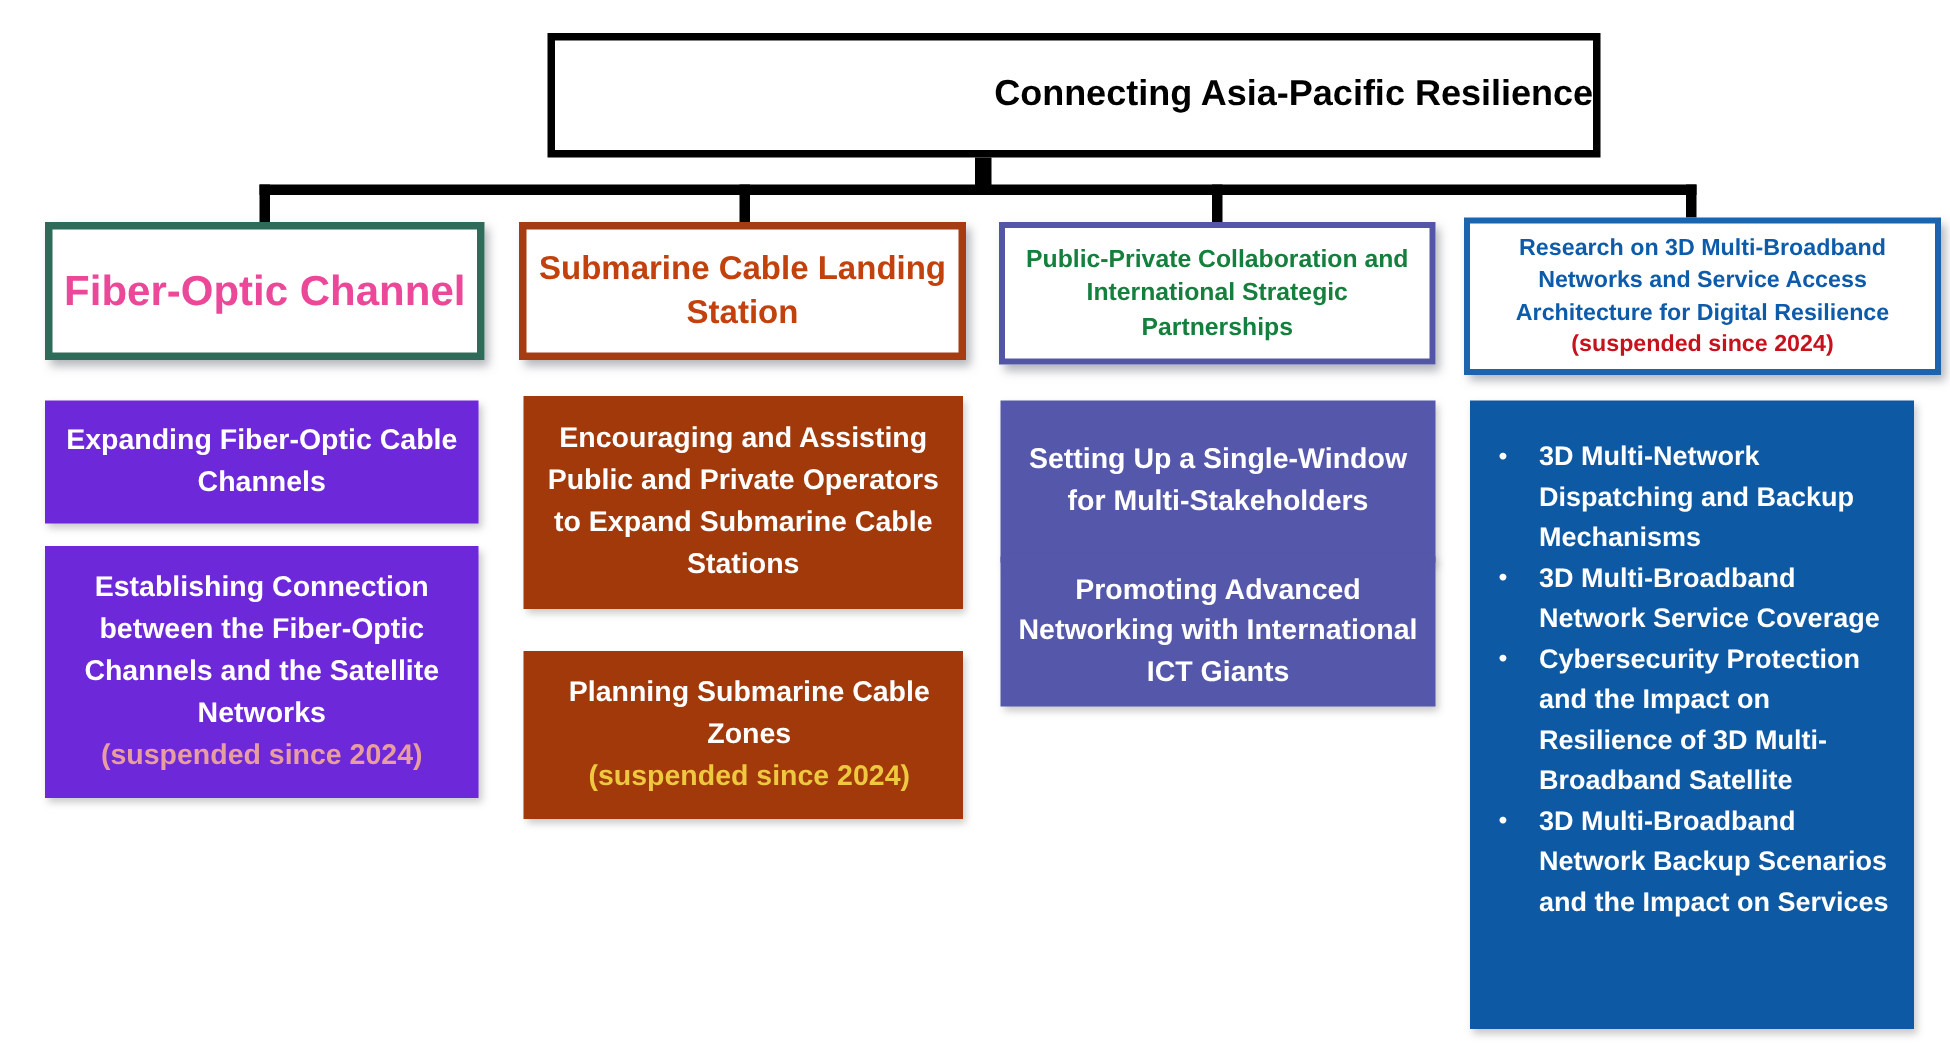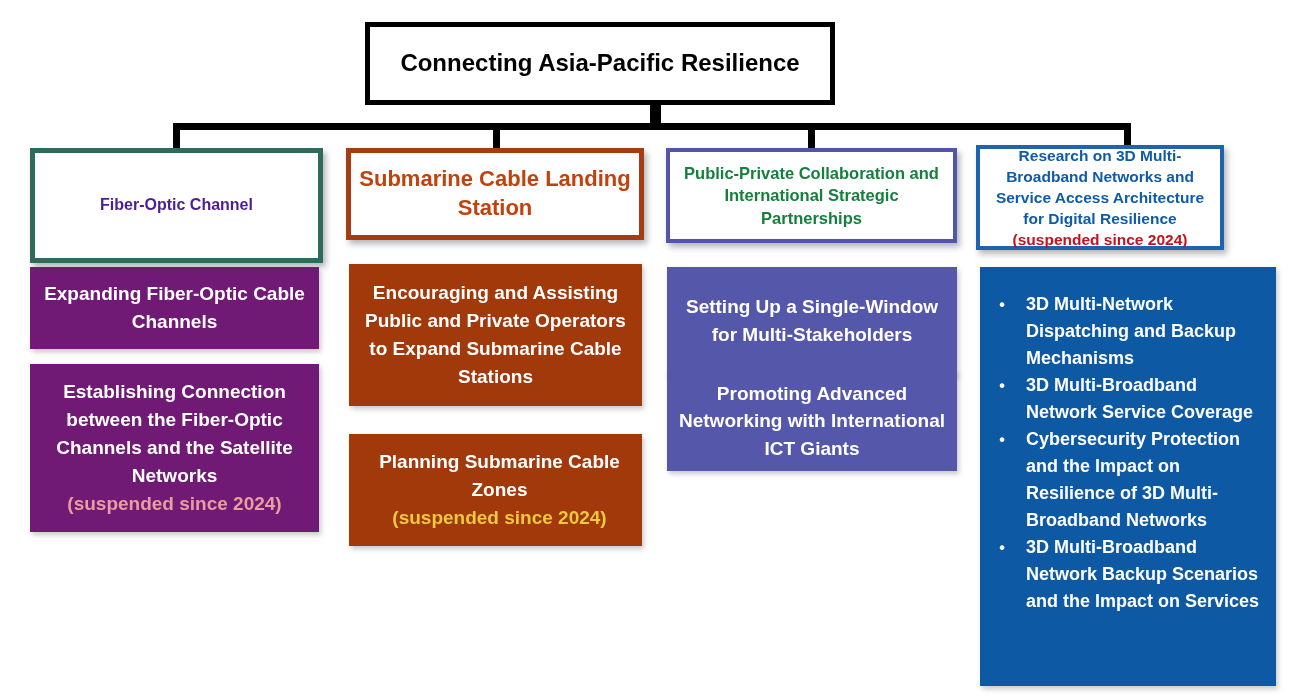--- a/index.html
+++ b/index.html
@@ -13,33 +13,33 @@
   #c-s1{left:173px;top:123px;width:7px;height:27px;}
   #c-s2{left:493px;top:123px;width:7px;height:27px;}
   #c-s3{left:808px;top:123px;width:7px;height:27px;}
   #c-s4{left:1124px;top:123px;width:7px;height:27px;}
 
   .box{
     position:absolute;box-sizing:border-box;display:flex;flex-direction:column;
     align-items:center;justify-content:center;text-align:center;
   }
   .title-box{
-    left:365px;top:22px;width:470px;height:83px;
+    left:365px;top:22px;width:702px;height:83px;
     background:#ffffff;border:5px solid #000000;color:#000000;
-    font-size:24px;line-height:1.45;
+    font-size:24px;line-height:1.45;align-items:flex-end;
   }
   .hdr{background:#ffffff;box-shadow:3px 4px 6px rgba(105,110,120,0.5);}
-  #hdr-1{left:30px;top:148px;width:293px;height:115px;border:5px solid #2F6B59;color:#4c1d95;font-size:16px;line-height:1.3;}
+  #hdr-1{left:30px;top:148px;width:293px;height:92px;border:5px solid #2F6B59;color:#ec4899;font-size:28px;line-height:1.3;}
   #hdr-2{left:346px;top:148px;width:298px;height:92px;border:5px solid #A63C12;color:#c2410c;font-size:22px;line-height:1.3;}
   #hdr-3{left:666px;top:148px;width:291px;height:95px;border:4px solid #5355A7;color:#15803d;font-size:16.5px;line-height:1.35;padding:4px 10px;}
-  #hdr-4{left:976px;top:145px;width:248px;height:105px;border:4px solid #1C64AE;color:#0D5CAB;font-size:15.5px;line-height:1.36;padding:4px 6px;}
+  #hdr-4{left:976px;top:145px;width:318px;height:105px;border:4px solid #1C64AE;color:#0D5CAB;font-size:15.5px;line-height:1.36;padding:4px 6px;}
   #hdr-4 .suspended{font-size:15.5px;}
 
   .body-box{color:#ffffff;box-shadow:2px 3px 5px rgba(120,120,125,0.4);font-size:19px;line-height:1.48;padding:6px 12px;}
-  .green{background:#701a75;}
+  .green{background:#6d28d9;}
   .rust{background:#A1390A;}
   .purple{background:#5558AA;}
   .blue{background:#0E59A4;}
   #g-1{left:30px;top:267px;width:289px;height:82px;}
   #g-2{left:30px;top:364px;width:289px;height:168px;}
   #r-1{left:349px;top:264px;width:293px;height:142px;padding-left:12px;}
   #r-2{left:349px;top:434px;width:293px;height:112px;padding-left:20px;}
   #p-1{left:667px;top:267px;width:290px;height:108px;line-height:1.45;}
   #p-2{left:667px;top:371px;width:290px;height:100px;line-height:1.45;}
   #bl-1{left:980px;top:267px;width:296px;height:419px;justify-content:flex-start;align-items:flex-start;text-align:left;padding:24px 10px 10px 14px;}
@@ -111,21 +111,21 @@
       <li>
         <span class="dot">•</span>
         <span>3D Multi-Network Dispatching and Backup Mechanisms</span>
       </li>
       <li>
         <span class="dot">•</span>
         <span>3D Multi-Broadband Network Service Coverage</span>
       </li>
       <li>
         <span class="dot">•</span>
-        <span>Cybersecurity Protection and the Impact on Resilience of 3D Multi-Broadband Networks</span>
+        <span>Cybersecurity Protection and the Impact on Resilience of 3D Multi-Broadband Satellite</span>
       </li>
       <li>
         <span class="dot">•</span>
         <span>3D Multi-Broadband Network Backup Scenarios and the Impact on Services</span>
       </li>
     </ul>
   </div>
 
 </div>
 

